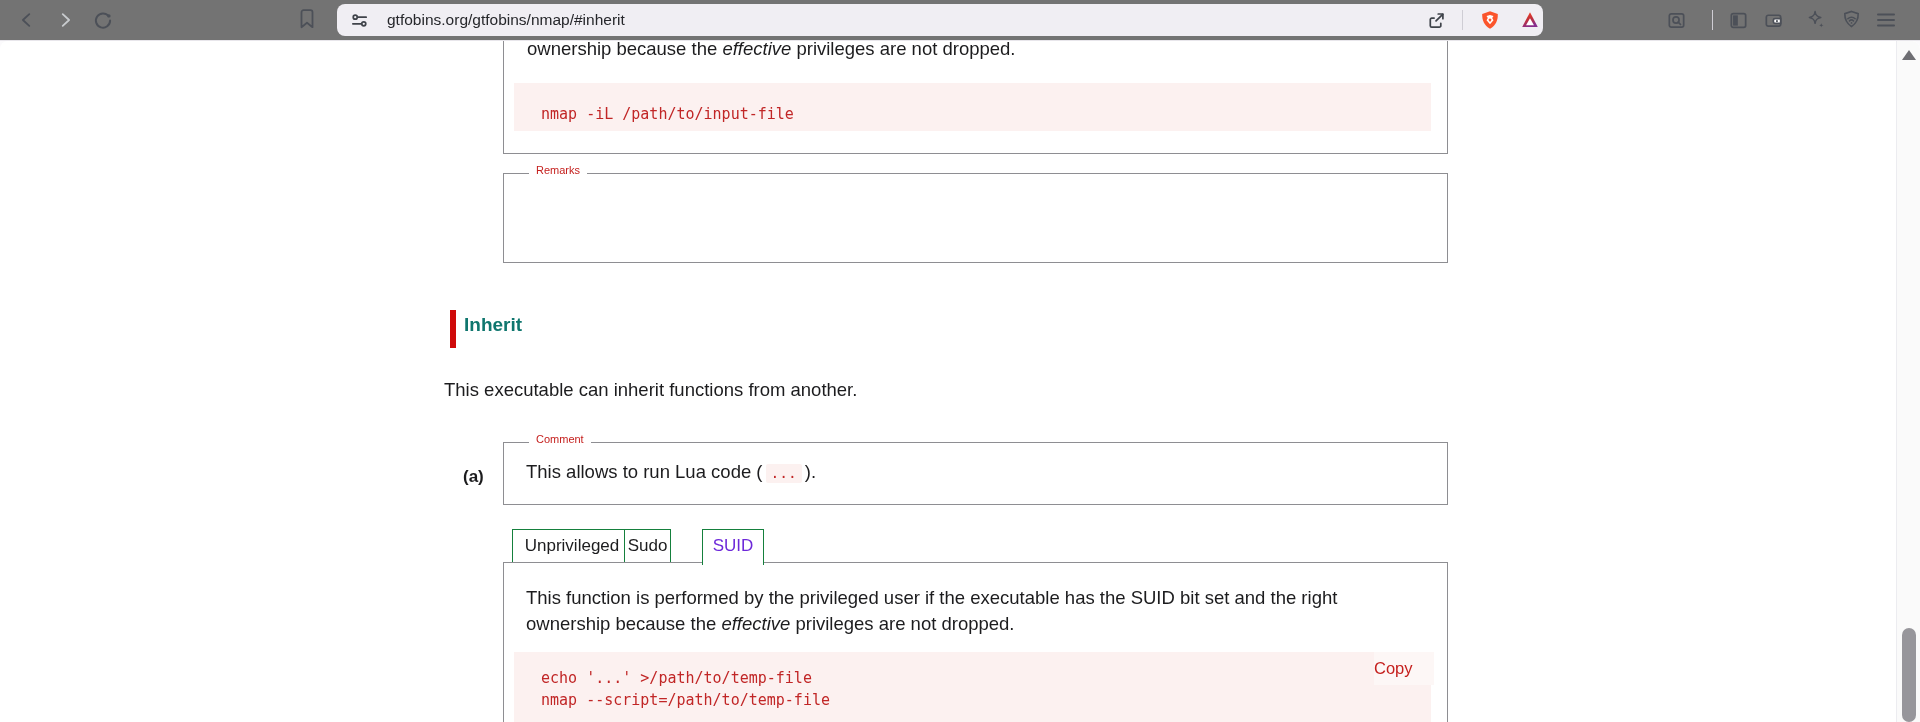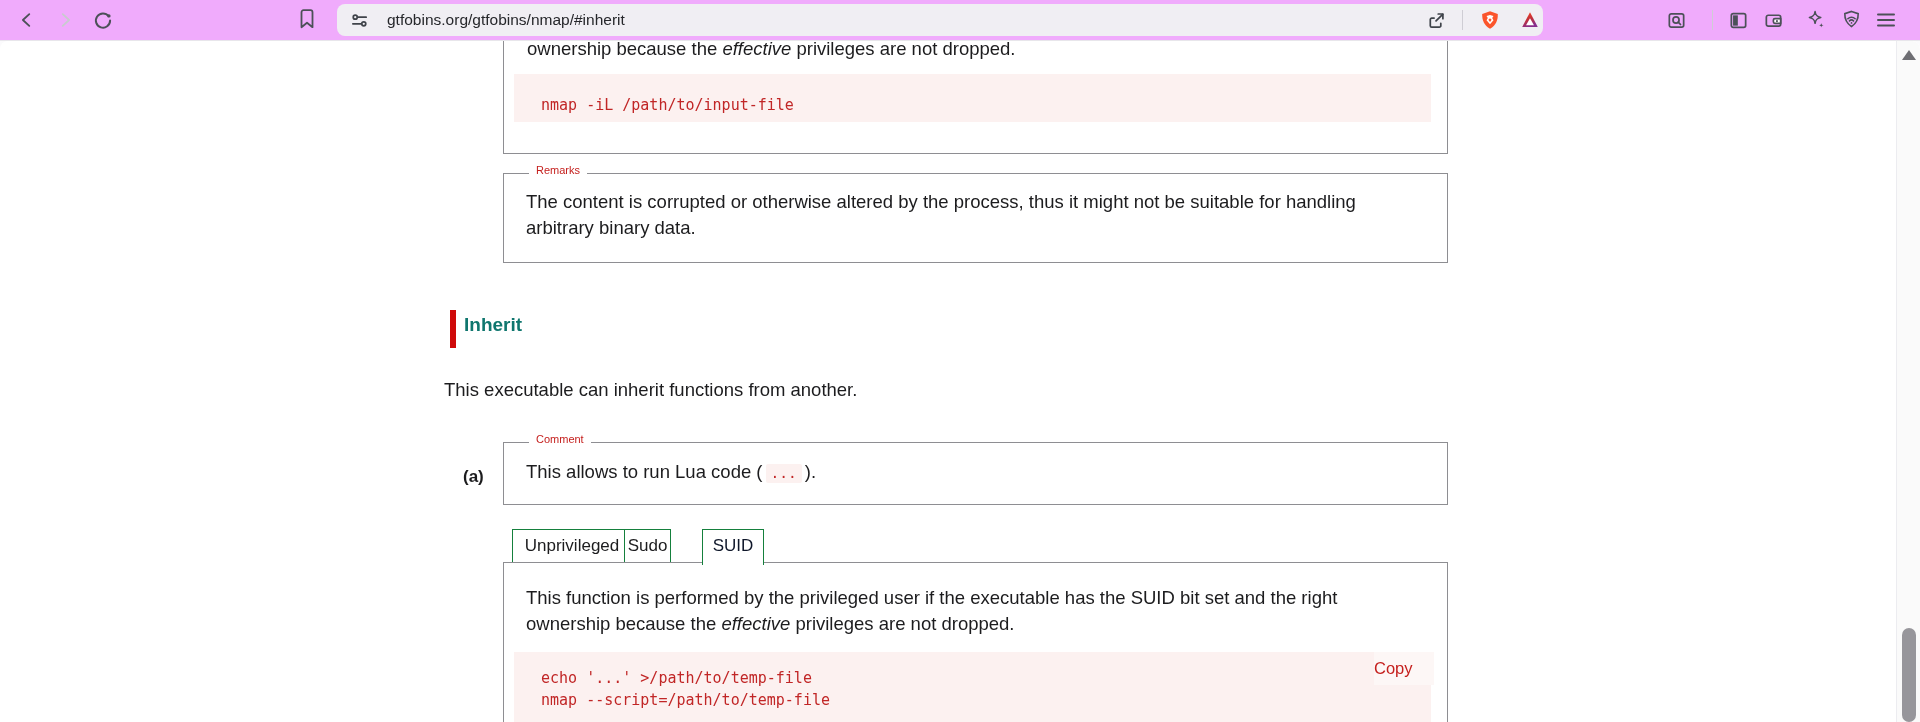--- a/index.html
+++ b/index.html
@@ -1,20 +1,20 @@
 <!DOCTYPE html>
 <html><head>
 <meta charset="utf-8">
 <style>
   * { margin:0; padding:0; box-sizing:border-box; }
   html,body { width:1920px; height:722px; background:#fbfafc; font-family:"Liberation Sans",sans-serif; }
   #app { position:relative; width:1920px; height:722px; overflow:hidden; background:#fbfafc; }
 
   
-  .toolbar { position:absolute; left:0; top:0; width:1920px; height:41px; background:#f0abfc; border-bottom:1px solid #e8e6eb; }
+  .toolbar { position:absolute; left:0; top:0; width:1920px; height:41px; background:#737373; border-bottom:1px solid #e8e6eb; }
   .tb-icon { position:absolute; width:22px; height:22px; top:9px; display:flex; align-items:center; justify-content:center; }
   .tb-sep { position:absolute; top:10px; width:1px; height:20px; background:#cfcdd4; }
   .urlbar { position:absolute; left:337px; top:4px; width:1206px; height:32px; background:#f0eef3; border-radius:8px; }
   .url-text { position:absolute; left:50px; top:0; height:32px; line-height:32px; font-size:15.5px; color:#26272b; white-space:pre; }
   .pill-icon { position:absolute; width:22px; height:22px; top:5px; display:flex; align-items:center; justify-content:center; }
 
   
   .page { position:absolute; left:0; top:41px; width:1920px; height:681px; background:#ffffff; border-radius:8px 8px 0 0; overflow:hidden; }
 
   .cbox { position:absolute; border:1px solid #8e8e92; background:#fff; }
@@ -28,21 +28,21 @@
   .legend { position:absolute; top:-10px; background:#fff; padding:0 7px; font-size:11px; color:#c5201e; white-space:pre; }
 
   .h2-bar { position:absolute; width:6px; background:#cf0a0a; }
   .h2-title { position:absolute; font-size:19px; font-weight:bold; color:#0f766e; white-space:pre;margin-top:6px; }
 
   .marker { position:absolute; font-size:17px; font-weight:bold; color:#1c1c1e; white-space:pre; }
 
   .inline-code { font-family:"DejaVu Sans Mono",monospace; font-size:14.5px; color:#c12626; background:#fcf1f0; padding:1px 5px 2px 5px; border-radius:2px; margin:0 3px; }
 
   .tab { position:absolute; top:488px; height:34px; border:1px solid #15803d; background:#fff; font-size:17px; color:#1c1c1e; text-align:center; line-height:32px; }
-  .tab.active { color:#0f172a; border-bottom:none; height:36px; z-index:3; }
+  .tab.active { color:#6d28d9; border-bottom:none; height:36px; z-index:3; }
 
   .copy-btn { position:absolute; width:60px; height:33px; background:#fdf7f6; color:#c5201e; font-size:16.5px; line-height:33px; }
 
   
   .scrollbar { position:absolute; left:1896px; top:0; width:24px; height:681px; background:#fafafa; border-left:1px solid #ececf0; border-radius:0 8px 0 0; }
   .sb-up { position:absolute; left:5px; top:9px; width:0; height:0; border-left:7px solid transparent; border-right:7px solid transparent; border-bottom:10px solid #6e6e73; }
   .sb-thumb { position:absolute; left:5px; top:587px; width:14px; height:94px; border-radius:7px; background:#97969b; }
 
   svg { display:block; }
 </style>
@@ -186,31 +186,27 @@
             <line x1="3" y1="16.5" x2="19" y2="16.5"></line>
           </svg>
       </span>
     </div>
   </div>
 
   <div class="page">
 
     <div class="cbox" style="left:503px; top:-30px; width:945px; height:143px; border-top:none;">
       <div class="body-text line" style="position:absolute; left:23px; top:25px;"><span>ownership because the </span><i>effective</i><span> privileges are not dropped.</span></div>
-      <div class="codeblock" style="left:10px; top:63px; width:917px; height:48px;">
+      <div class="codeblock" style="left:10px; top:72px; width:917px; height:48px;">
         <div class="codeline" style="top:20px;">nmap -iL /path/to/input-file</div>
       </div>
     </div>
 
     <fieldset class="fbox" style="left:503px; top:132px; width:945px; height:90px;">
       <div class="legend" style="left:25px;">Remarks</div>
-      <div class="body-text" style="position:absolute; left:22px; top:15px;">
-        <div class="line">The content is corrupted or otherwise altered by the process, thus it might not be suitable for handling</div>
-        <div class="line">arbitrary binary data.</div>
-      </div>
     </fieldset>
 
     <div class="h2-bar" style="left:450px; top:269px; height:38px;"></div>
     <div class="h2-title" style="left:464px; top:267px;">Inherit</div>
     <div class="body-text line" style="position:absolute; left:444px; top:336px;">This executable can inherit functions from another.</div>
 
     <div class="marker" style="left:463px; top:426px;">(a)</div>
 
     <fieldset class="fbox" style="left:503px; top:401px; width:945px; height:63px;">
       <div class="legend" style="left:25px;">Comment</div>

